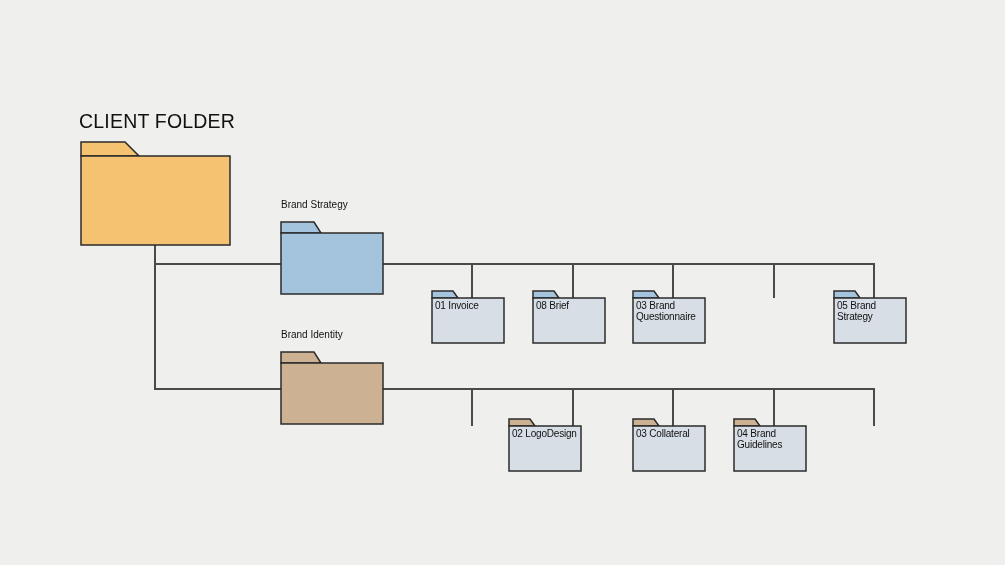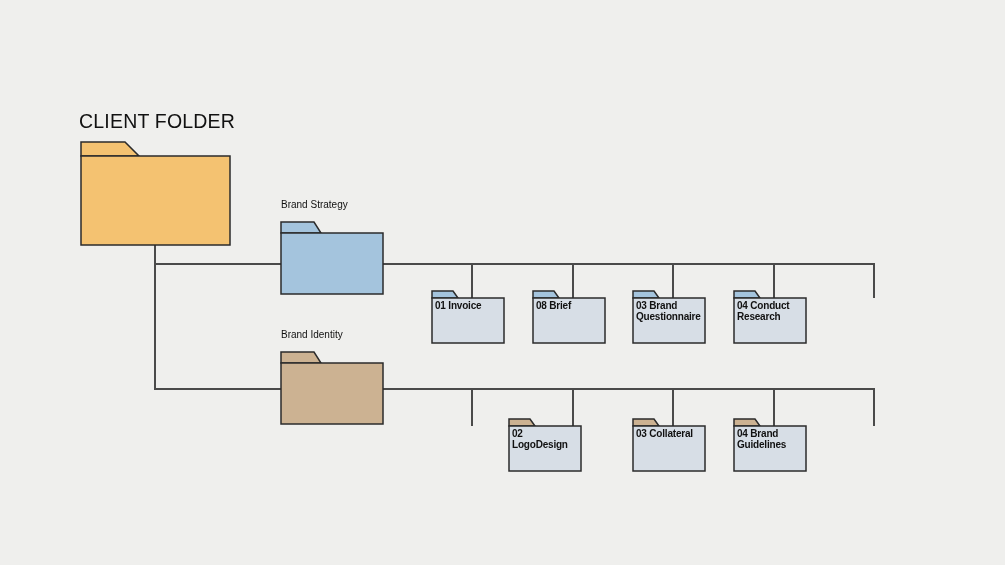--- a/index.html
+++ b/index.html
@@ -15,21 +15,21 @@
   .folder{position:absolute}
   .folder svg{display:block}
   .f-stroke{stroke:var(--outline);stroke-width:1.5;stroke-linejoin:miter}
   .fill-orange{fill:var(--orange)}
   .fill-blue{fill:var(--blue)}
   .fill-tan{fill:var(--tan)}
   .fill-sub{fill:var(--sub-body)}
   .connectors{position:absolute;left:0;top:0}
   .connectors path{fill:none;stroke:var(--line);stroke-width:2}
   .subfolder{position:absolute;width:75px;height:54px}
-  .sub-label{position:absolute;left:4px;top:10px;width:68px;font-size:10px;line-height:11px;font-weight:bold;color:var(--text);letter-spacing:-.2px}
+  .sub-label{position:absolute;left:4px;top:10px;width:68px;font-size:10px;line-height:11px;font-weight:normal;color:var(--text);letter-spacing:-.2px}
 </style>
 </head>
 <body>
 
 <div class="stage">
 
   <svg class="connectors" width="1005" height="565">
     <path d="M155 244 V390"></path>
     <path d="M155 264 H282"></path>
     <path d="M155 389 H282"></path>
@@ -84,26 +84,26 @@
     </svg>
     <div class="sub-label">08 Brief</div>
   </div>
   <div class="subfolder" style="left:632px;top:290px">
     <svg width="75" height="54">
       <polygon class="fill-blue f-stroke" points="1,1 22,1 27,8 1,8"></polygon>
       <rect class="fill-sub f-stroke" x="1" y="8" width="72" height="45"></rect>
     </svg>
     <div class="sub-label">03 Brand Questionnaire</div>
   </div>
-  <div class="subfolder" style="left:733px;top:290px">
+  <div class="subfolder" style="left:833px;top:290px">
     <svg width="75" height="54">
       <polygon class="fill-blue f-stroke" points="1,1 22,1 27,8 1,8"></polygon>
       <rect class="fill-sub f-stroke" x="1" y="8" width="72" height="45"></rect>
     </svg>
-    <div class="sub-label">04 Conduct Research</div>
+    <div class="sub-label">05 Brand Strategy</div>
   </div>
 
   <div class="subfolder" style="left:508px;top:418px">
     <svg width="75" height="54">
       <polygon class="fill-tan f-stroke" points="1,1 22,1 27,8 1,8"></polygon>
       <rect class="fill-sub f-stroke" x="1" y="8" width="72" height="45"></rect>
     </svg>
     <div class="sub-label">02 LogoDesign</div>
   </div>
   <div class="subfolder" style="left:632px;top:418px">

